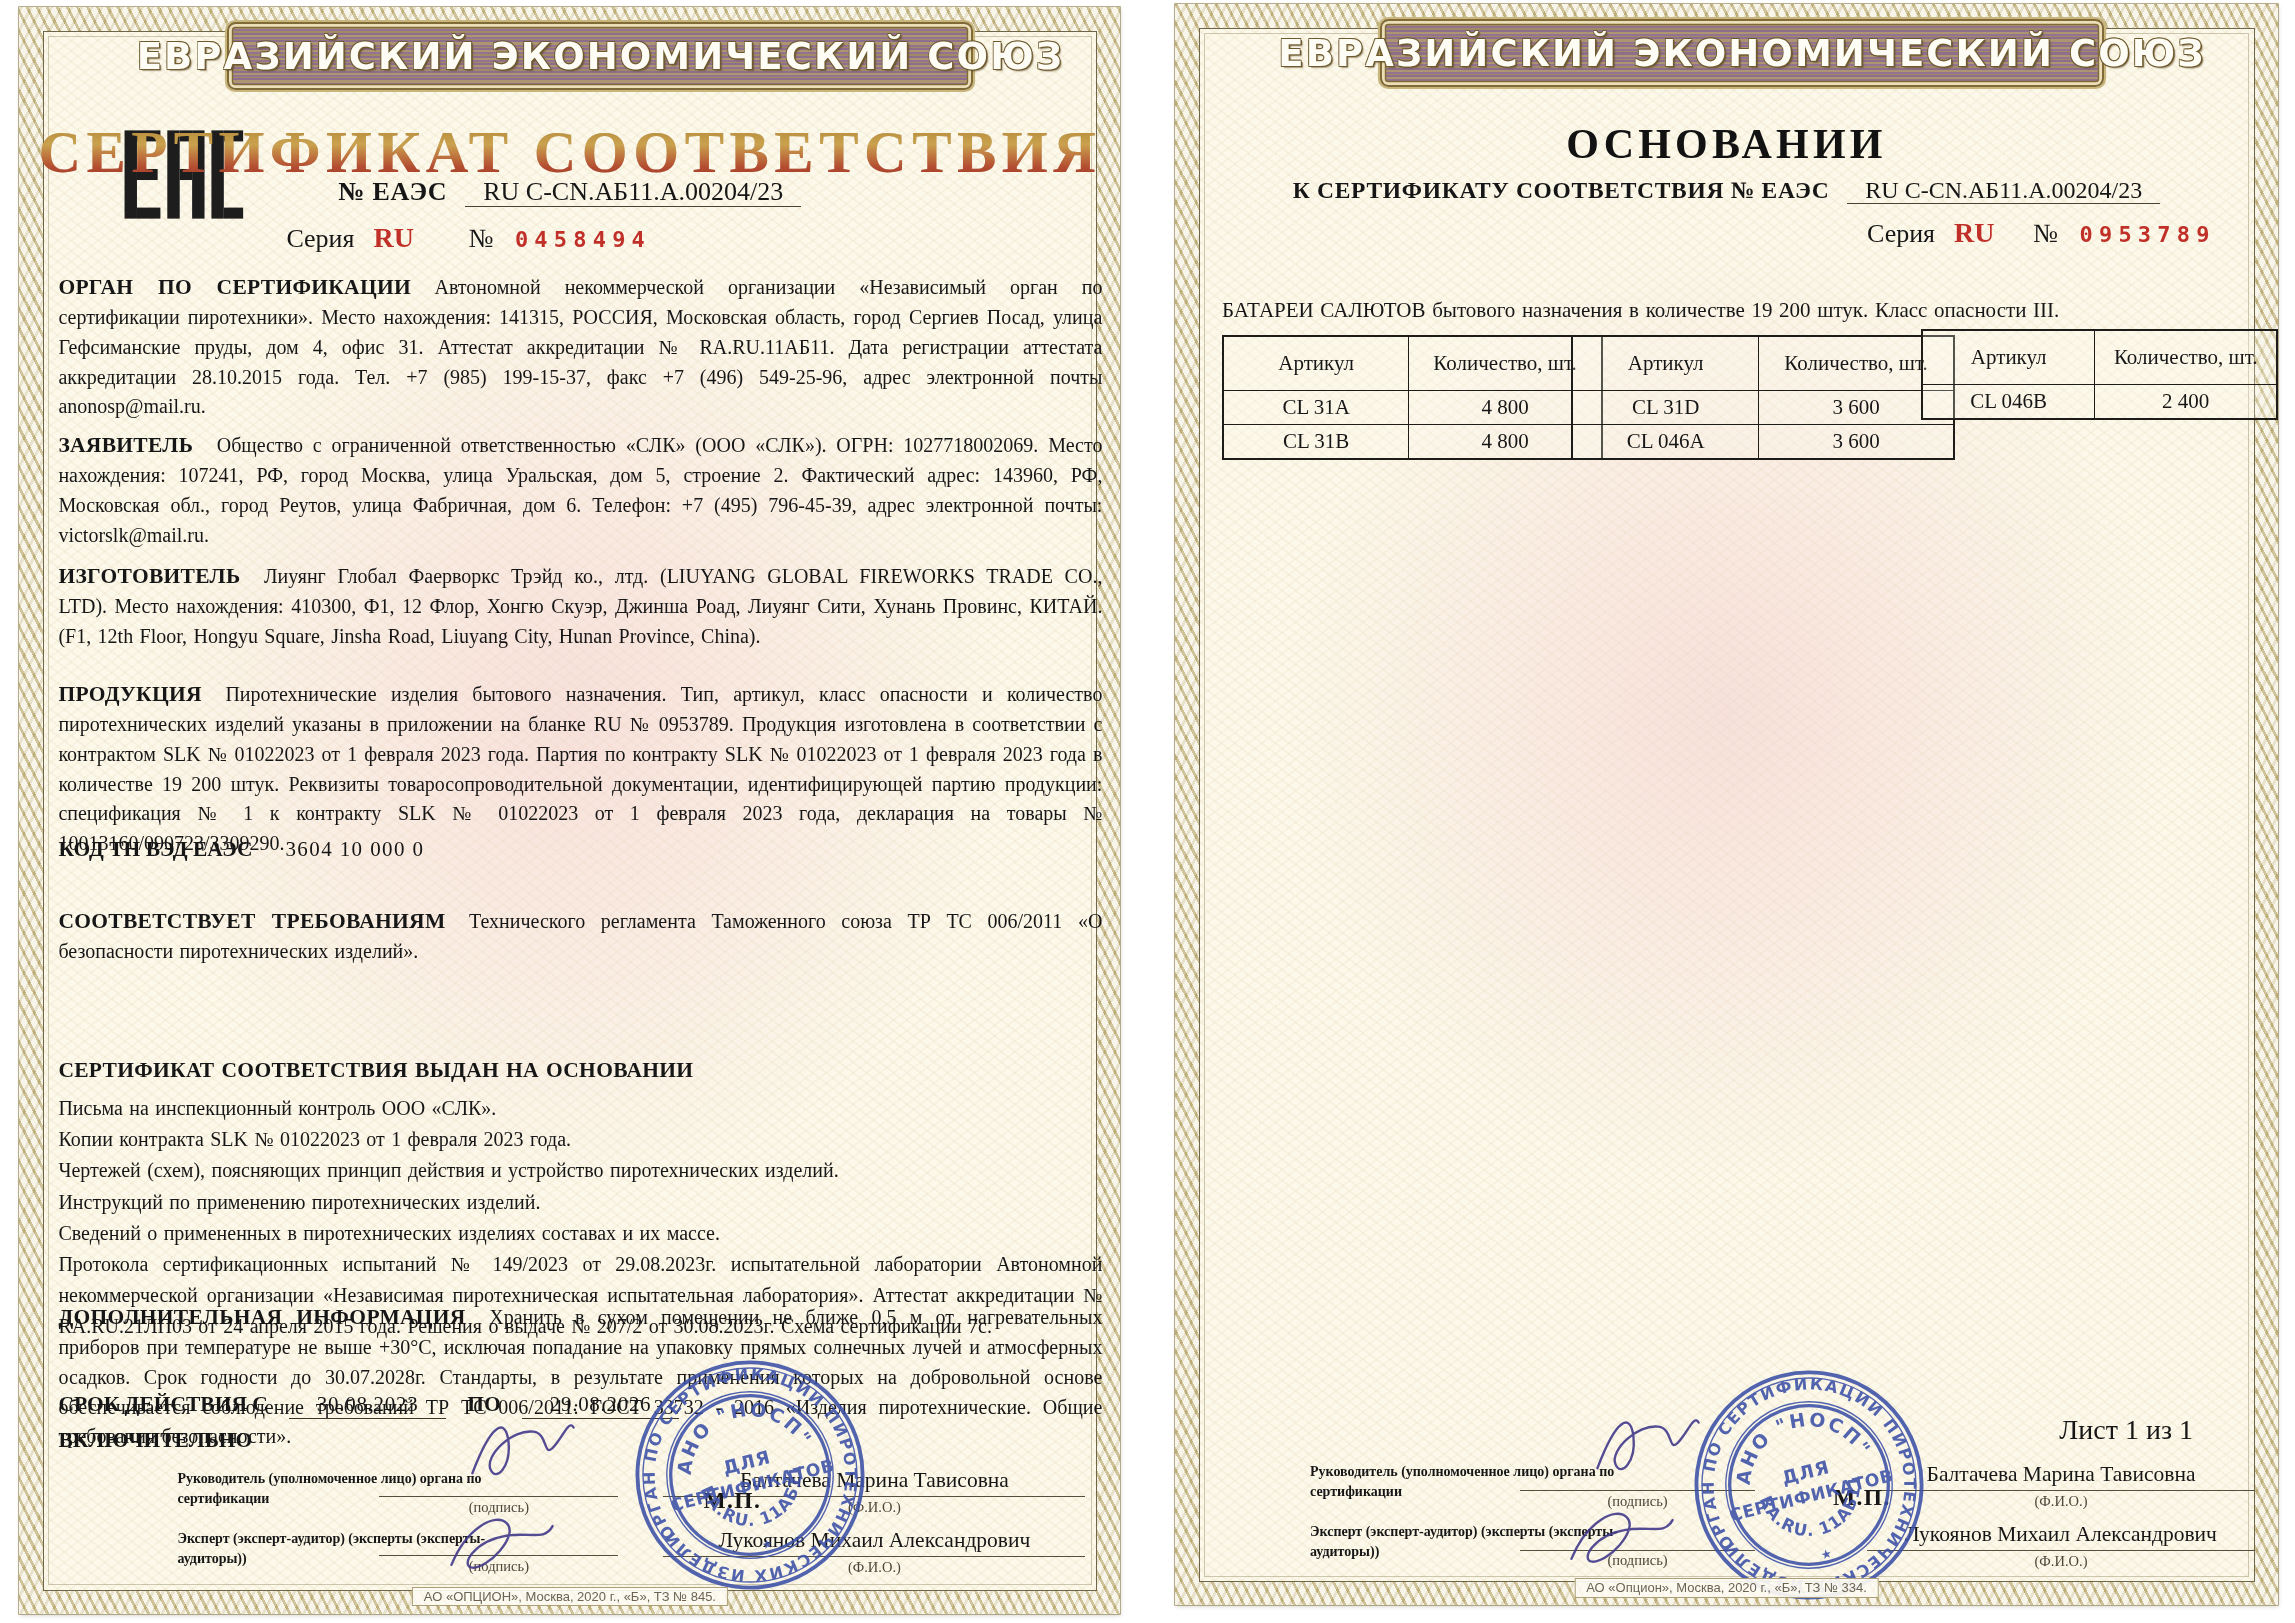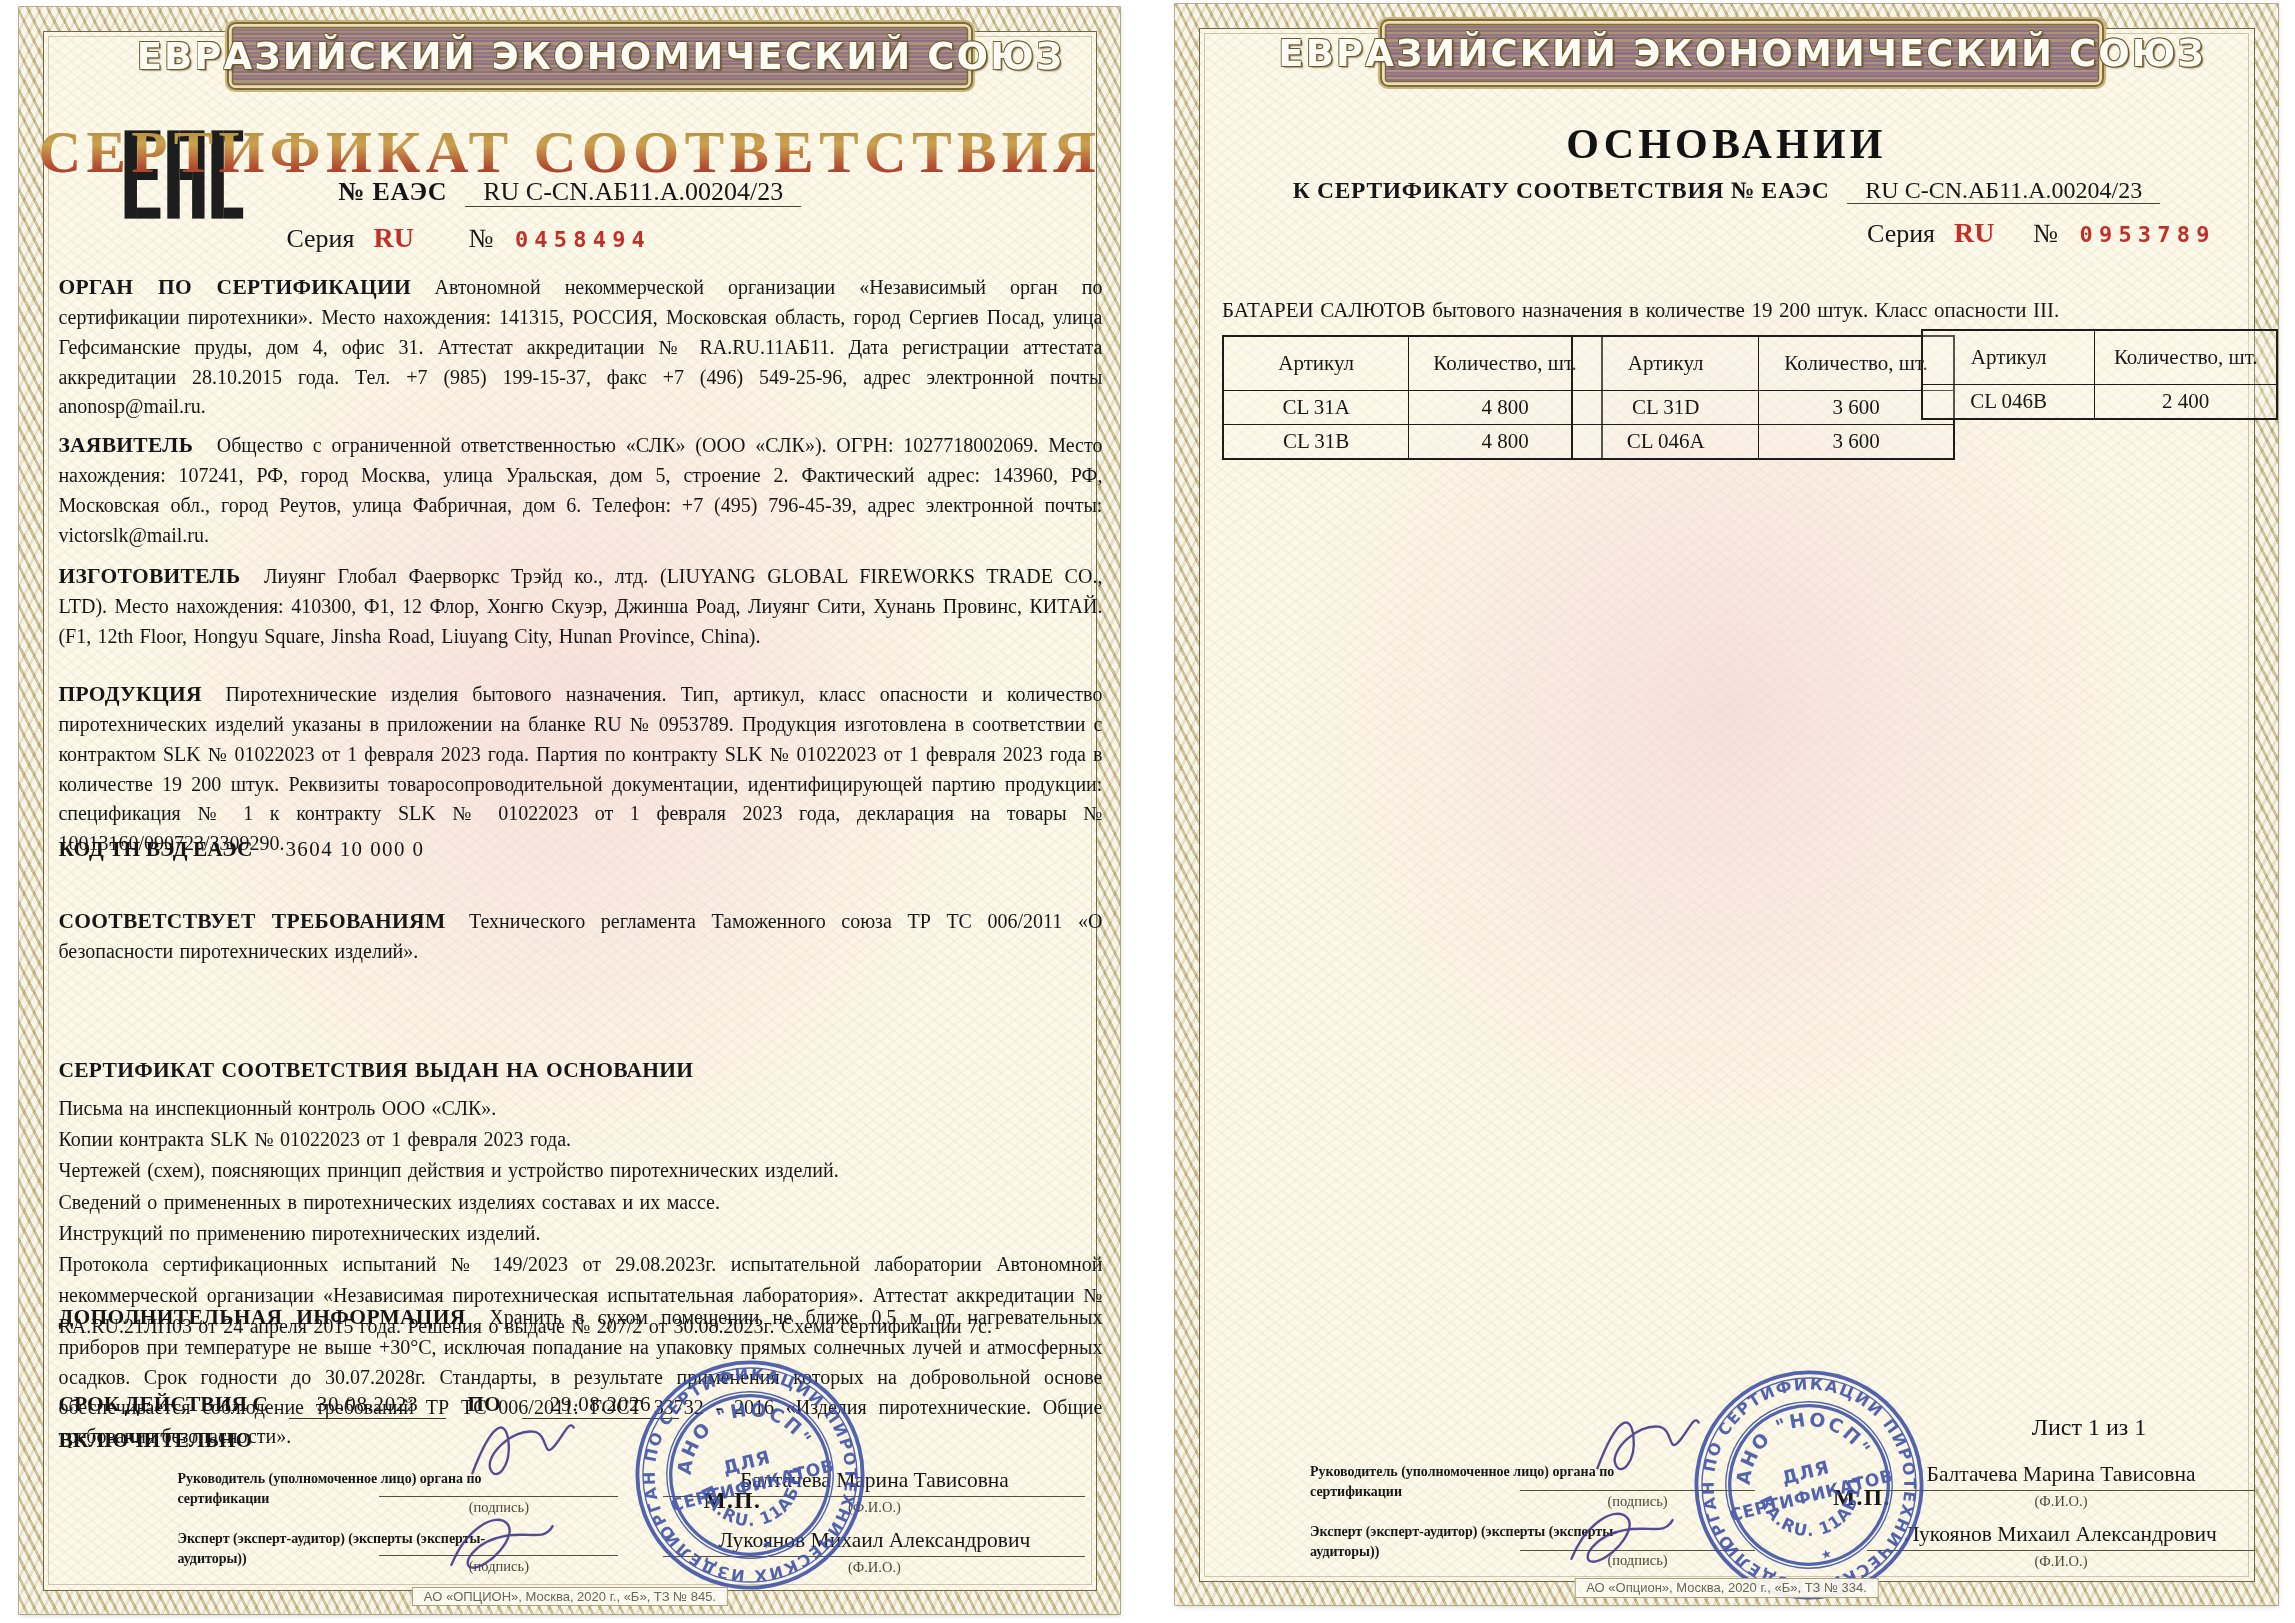--- a/index.html
+++ b/index.html
@@ -62,21 +62,21 @@
   .sig-name .nm{display:block;padding-bottom:2.8px;border-bottom:1.4px solid #55503e;}
   .sig-name .fio{display:block;font-size:14.5px;color:#4c473a;padding-top:2.1px;}
   .mp{position:absolute;font-size:23.5px;font-weight:bold;letter-spacing:1.4px;}
 
   
   .stamp{position:absolute;transform:rotate(-14deg);opacity:.88;}
   .stamp text{fill:#3c50a8;font-family:"DejaVu Sans",sans-serif;font-weight:bold;}
   .autograph{position:absolute;}
   .autograph path{stroke:#41398a;stroke-width:3.4;fill:none;stroke-linecap:round;opacity:.9;}
 
-  .sheet-label{position:absolute;font-size:24px;text-align:center;}
+  .sheet-label{position:absolute;font-size:28px;text-align:right;}
   .footprint{position:absolute;left:50%;transform:translateX(-50%);bottom:7.6px;
     font-family:"Liberation Sans",sans-serif;font-size:13px;color:#6b6454;
     background:rgba(253,251,242,.92);border:0.7px solid #ac9f77;padding:1.4px 11px;white-space:nowrap;}
 
   
   .qty-table{position:absolute;border-collapse:collapse;font-size:21px;background:rgba(253,250,240,.25);}
   .qty-table th,.qty-table td{border:1.4px solid #1d1c18;text-align:center;font-weight:normal;}
   .qty-table th{height:53px;padding:0 9.7px;}
   .qty-table td{height:33px;padding:0 7px;}
   .qty-table{border:2.1px solid #1d1c18;}
@@ -147,22 +147,22 @@
 
     <p class="para" style="top:878px;">
       <b>СООТВЕТСТВУЕТ ТРЕБОВАНИЯМ</b><span class="gap"></span><span>Технического регламента Таможенного союза ТР ТС 006/2011 «О безопасности пиротехнических изделий».</span>
     </p>
 
     <div class="para lines" style="top:1047px;">
       <b style="display:block;margin-bottom:7px;">СЕРТИФИКАТ СООТВЕТСТВИЯ  ВЫДАН НА ОСНОВАНИИ</b>
       <div>Письма на инспекционный контроль ООО «СЛК».</div>
       <div>Копии контракта SLK № 01022023 от 1 февраля 2023 года.</div>
       <div>Чертежей (схем), поясняющих принцип действия и устройство пиротехнических изделий.</div>
+      <div>Инструкций по применению пиротехнических изделий.</div>
       <div>Сведений о примененных в пиротехнических изделиях составах и их массе.</div>
-      <div>Инструкций по применению пиротехнических изделий.</div>
       <div>Протокола сертификационных испытаний № 149/2023 от 29.08.2023г. испытательной лаборатории Автономной некоммерческой организации «Независимая пиротехническая испытательная лаборатория». Аттестат аккредитации № RA.RU.21ЛП03 от 24 апреля 2015 года. Решения о выдаче № 207/2 от 30.08.2023г. Схема сертификации 7с.</div>
     </div>
 
     <p class="para" style="top:1274px;">
       <b>ДОПОЛНИТЕЛЬНАЯ ИНФОРМАЦИЯ</b><span class="gap"></span><span>Хранить в сухом помещении не ближе 0,5 м от нагревательных приборов при температуре не выше +30°С, исключая попадание на упаковку прямых солнечных лучей и атмосферных осадков. Срок годности до 30.07.2028г. Стандарты, в результате применения которых на добровольной основе обеспечивается соблюдение требований ТР ТС 006/2011: ГОСТ 33732 - 2016 «Изделия пиротехнические. Общие требования безопасности».</span>
     </p>
 
     <div class="srok" style="top:1385px;">
       <span>СРОК ДЕЙСТВИЯ С</span><span class="date">30.08.2023</span><span>ПО</span><span class="date">29.08.2026</span>
     </div>

